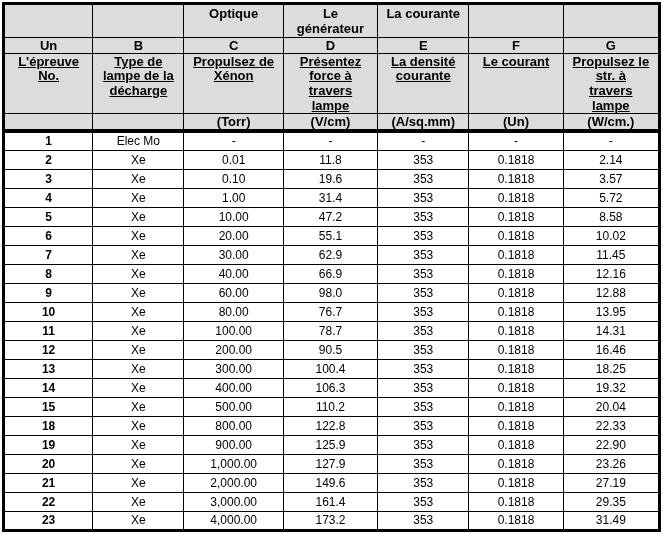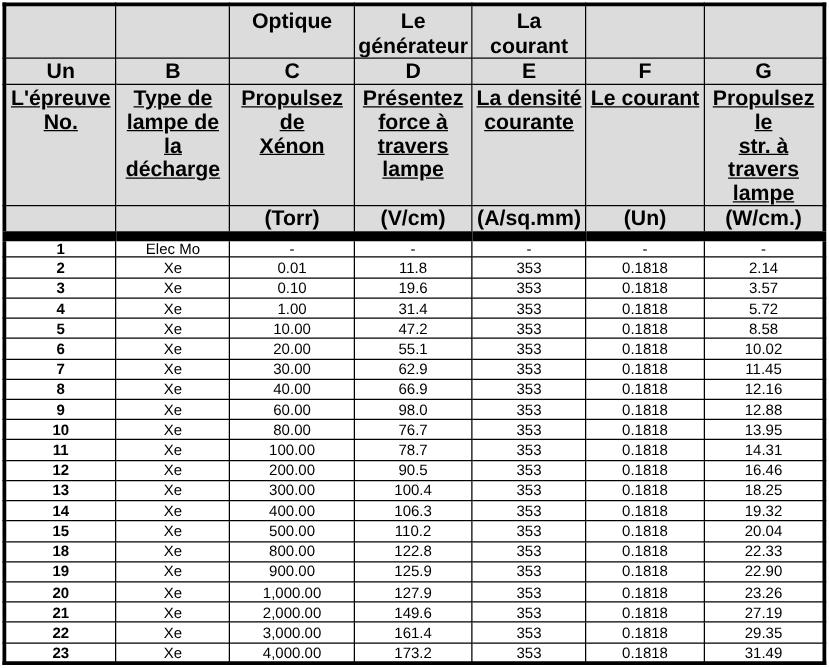--- a/index.html
+++ b/index.html
@@ -28,21 +28,21 @@
   th, td {
     border: 1px solid #000000;
     text-align: center;
     padding: 0 2px;
     overflow: hidden;
     box-sizing: border-box;
   }
   thead th {
     background: #dcdcdc;
     font-weight: bold;
-    font-size: 17px;
+    font-size: 13px;
     color: #000000;
   }
   tr.group-row th {
     height: 32px;
     vertical-align: top;
     white-space: pre-line;
     line-height: 1.15;
     padding-top: 2px;
   }
   tr.letter-row th {
@@ -53,21 +53,21 @@
     height: 59px;
     vertical-align: top;
     white-space: pre-line;
     line-height: 1.12;
     padding-top: 1px;
     text-decoration: underline;
   }
   tr.units-row th {
     height: 17px;
     vertical-align: middle;
-    border-bottom: 8px solid #000000;
+    border-bottom: 4px solid #000000;
   }
   tbody td {
     background: #ffffff;
     font-size: 12px;
     height: 16px;
     vertical-align: middle;
     color: #000000;
     line-height: 1;
   }
   tbody td:first-child {
@@ -88,21 +88,21 @@
       <col style="width:93px">
       <col style="width:95px">
     </colgroup>
     <thead>
       <tr class="group-row">
         <th></th>
         <th></th>
         <th>Optique</th>
         <th>Le
 générateur</th>
-        <th>La courant</th>
+        <th>La courante</th>
         <th></th>
         <th></th>
       </tr>
       <tr class="letter-row">
         <th>Un</th>
         <th>B</th>
         <th>C</th>
         <th>D</th>
         <th>E</th>
         <th>F</th>

